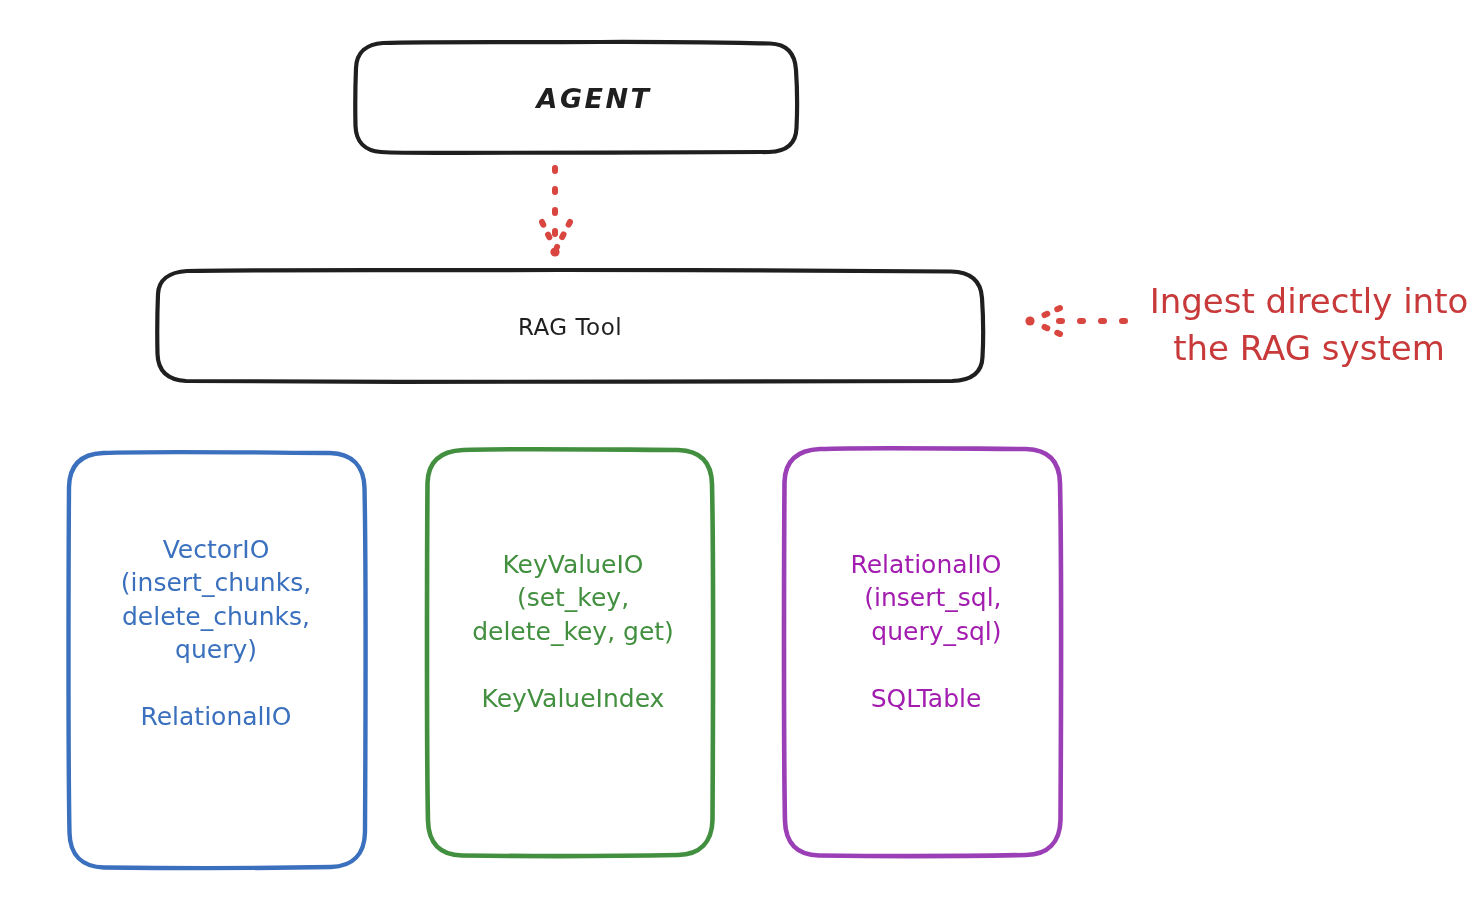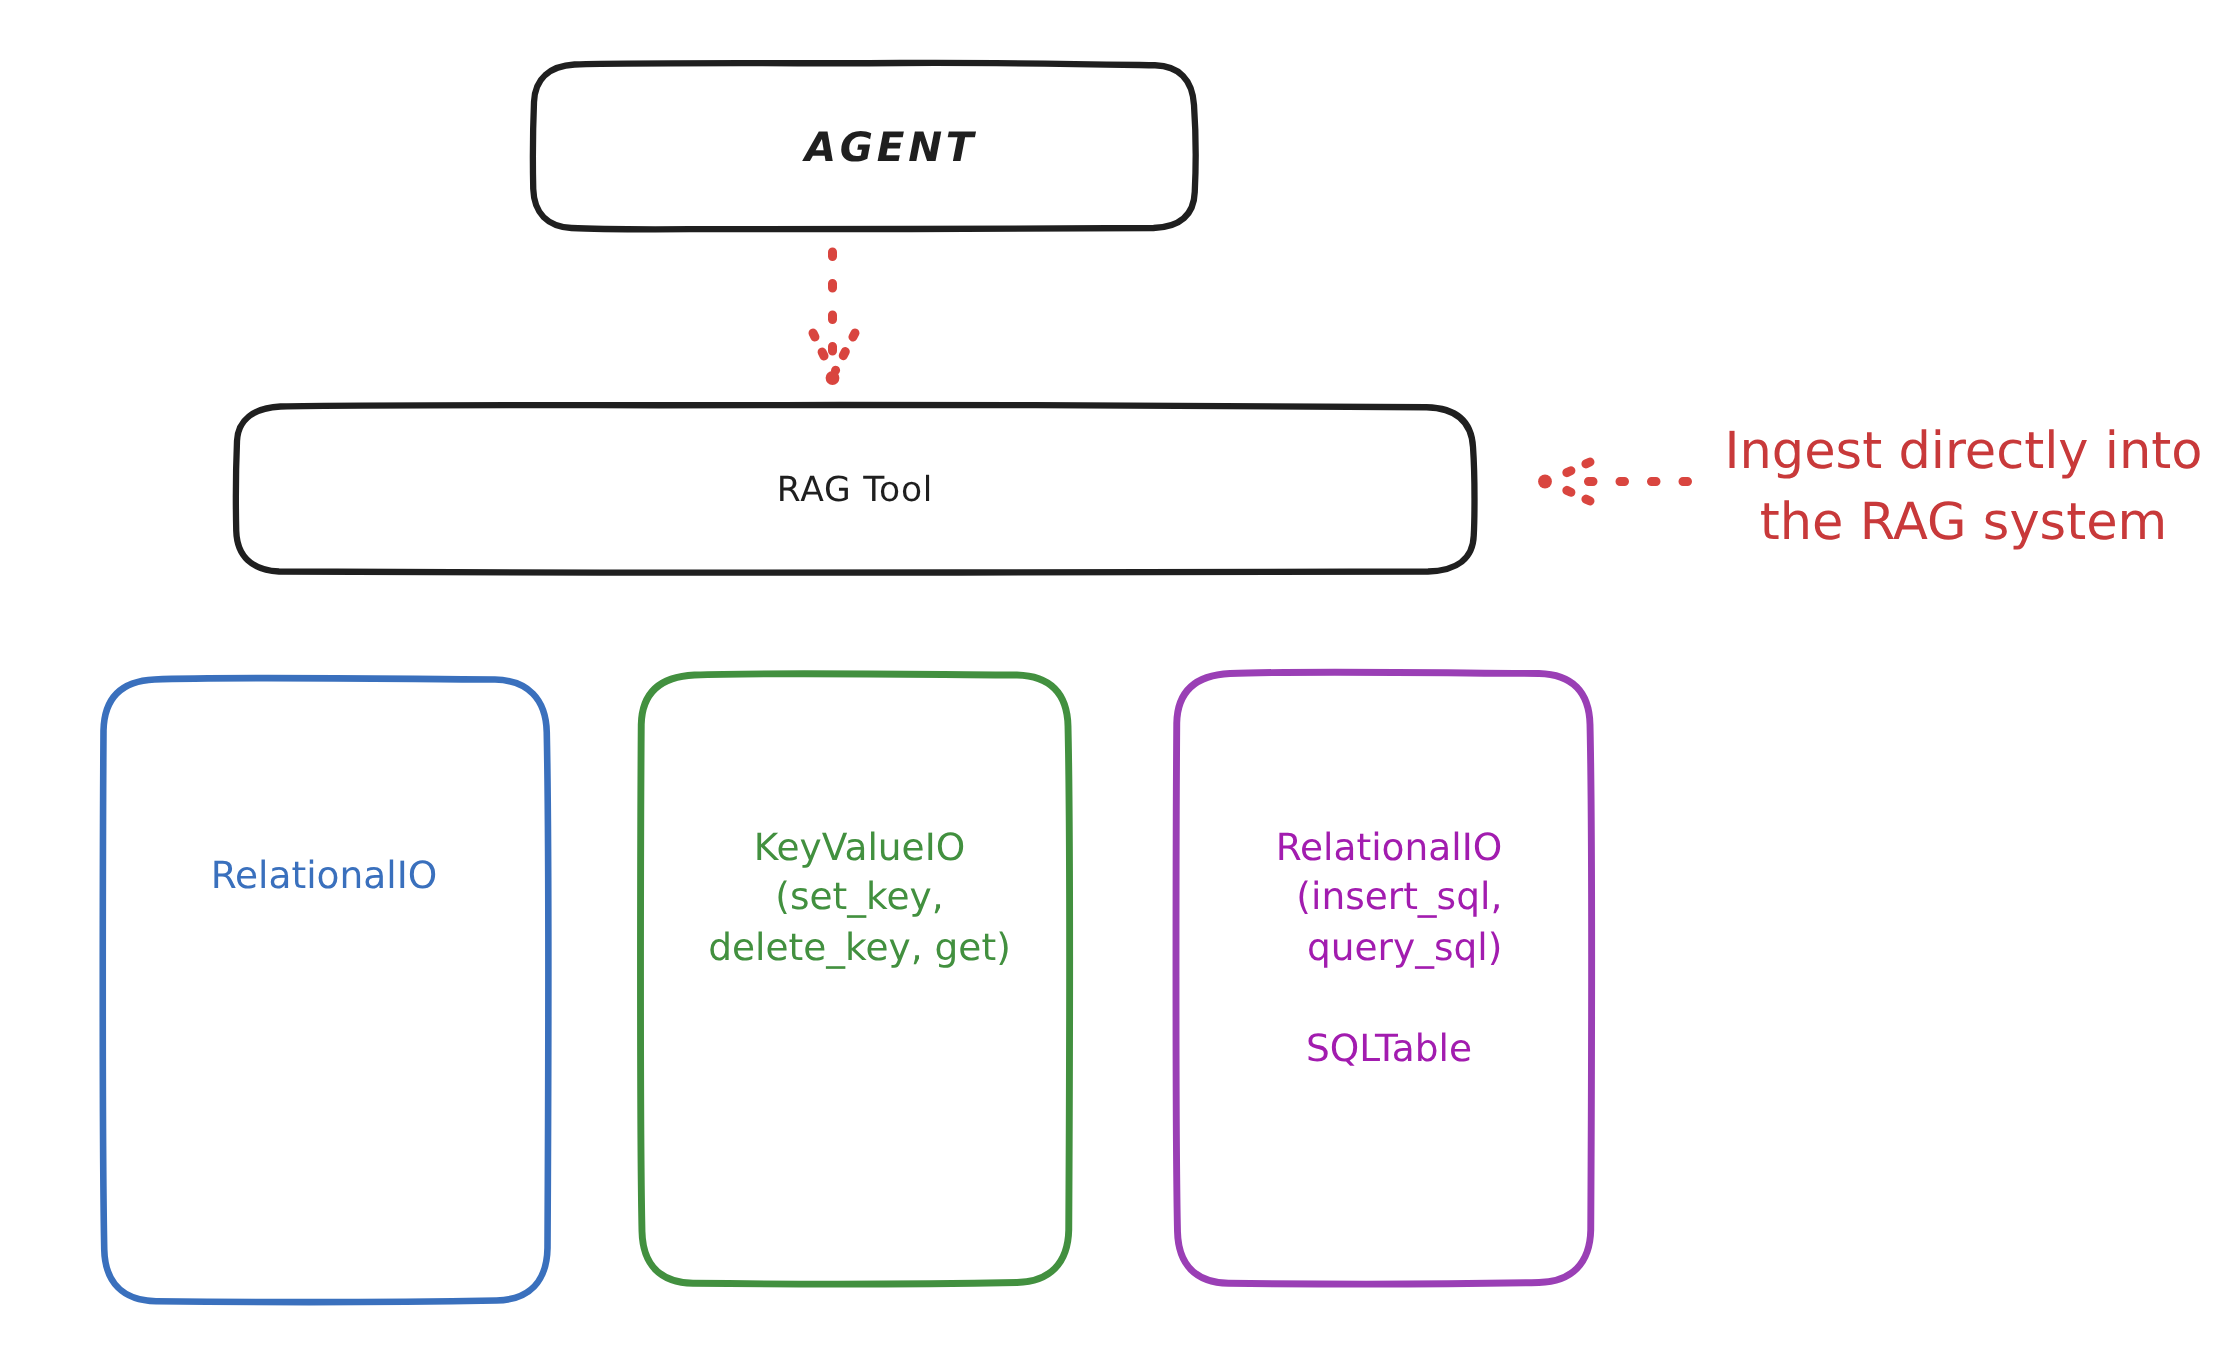--- a/index.html
+++ b/index.html
@@ -196,27 +196,32 @@
 
 <div class="node-label" id="agent-box">
   <span class="txt">AGENT</span>
 </div>
 
 <div class="node-label" id="rag-box">
   <span class="txt">RAG Tool</span>
 </div>
 
 <div class="card-label" id="vector-label">
+  <span class="api">VectorIO
+(insert_chunks,
+delete_chunks,
+query)</span>
   <span class="entity">RelationalIO</span>
 </div>
 
 <div class="card-label" id="kv-label">
   <span class="api">KeyValueIO
 (set_key,
 delete_key, get)</span>
+  <span class="entity">KeyValueIndex</span>
 </div>
 
 <div class="card-label" id="rel-label">
   <span class="api">RelationalIO
 (insert_sql,
 query_sql)</span>
   <span class="entity">SQLTable</span>
 </div>
 
 <div id="annotation">Ingest directly into

